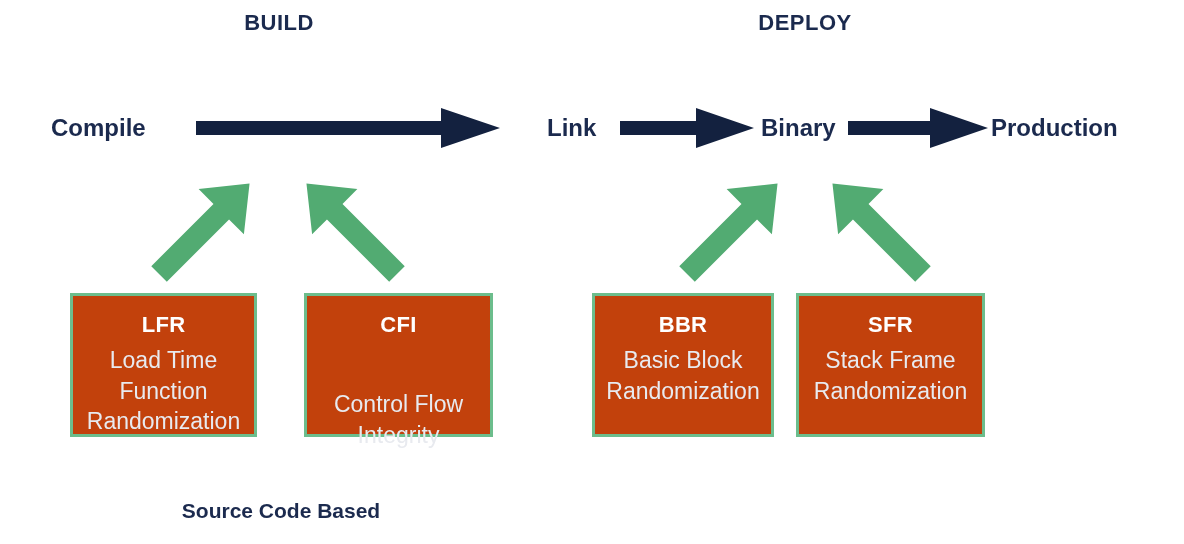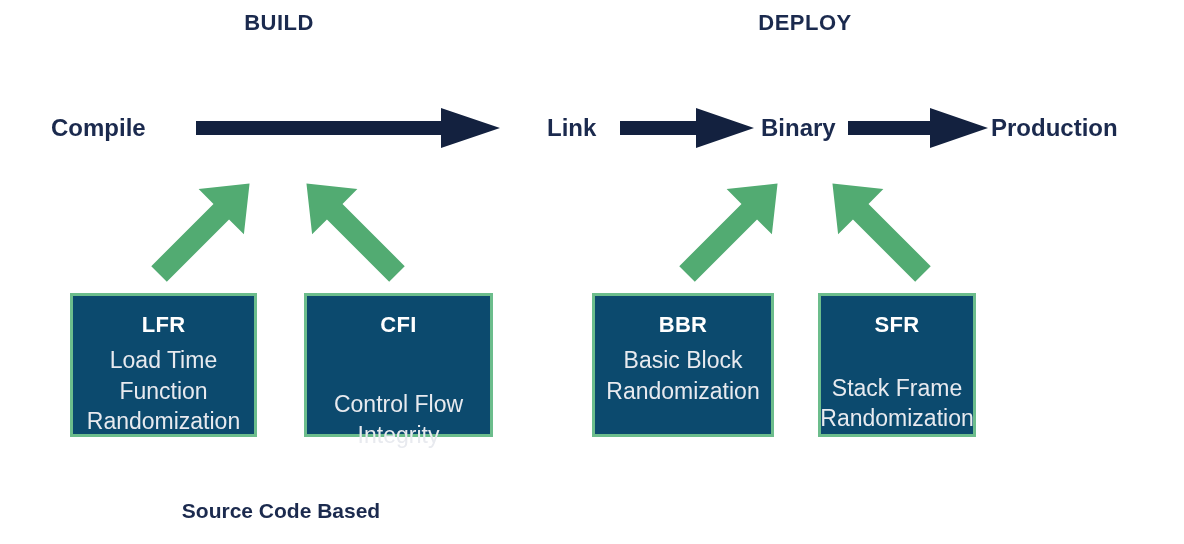--- a/index.html
+++ b/index.html
@@ -65,33 +65,33 @@
   #mitigation-arrow-lfr { left: 140px; top: 163px; width: 130px; height: 130px; }
   #mitigation-arrow-cfi { left: 286px; top: 163px; width: 130px; height: 130px; }
   #mitigation-arrow-bbr { left: 668px; top: 163px; width: 130px; height: 130px; }
   #mitigation-arrow-sfr { left: 812px; top: 163px; width: 130px; height: 130px; }
 
   
   .mitigation-box {
     position: absolute;
     top: 293px;
     height: 144px;
-    background: #0c4a6e;
+    background: #c2410c;
     border: 3px solid #6cbd8c;
     box-sizing: border-box;
     display: flex;
     flex-direction: column;
     align-items: center;
     justify-content: flex-start;
     padding-top: 16px;
   }
   #mitigation-box-lfr { left: 70px;  width: 187px; }
   #mitigation-box-cfi { left: 304px; width: 189px; gap: 44px; }
   #mitigation-box-bbr { left: 592px; width: 182px; }
-  #mitigation-box-sfr { left: 818px; width: 158px; justify-content: space-between; }
+  #mitigation-box-sfr { left: 796px; width: 189px; }
 
   .mitigation-acronym {
     color: #ffffff;
     font-size: 22px;
     font-weight: bold;
     line-height: 1.15;
     letter-spacing: 0.3px;
   }
   .mitigation-expansion {
     color: #e8eaef;

